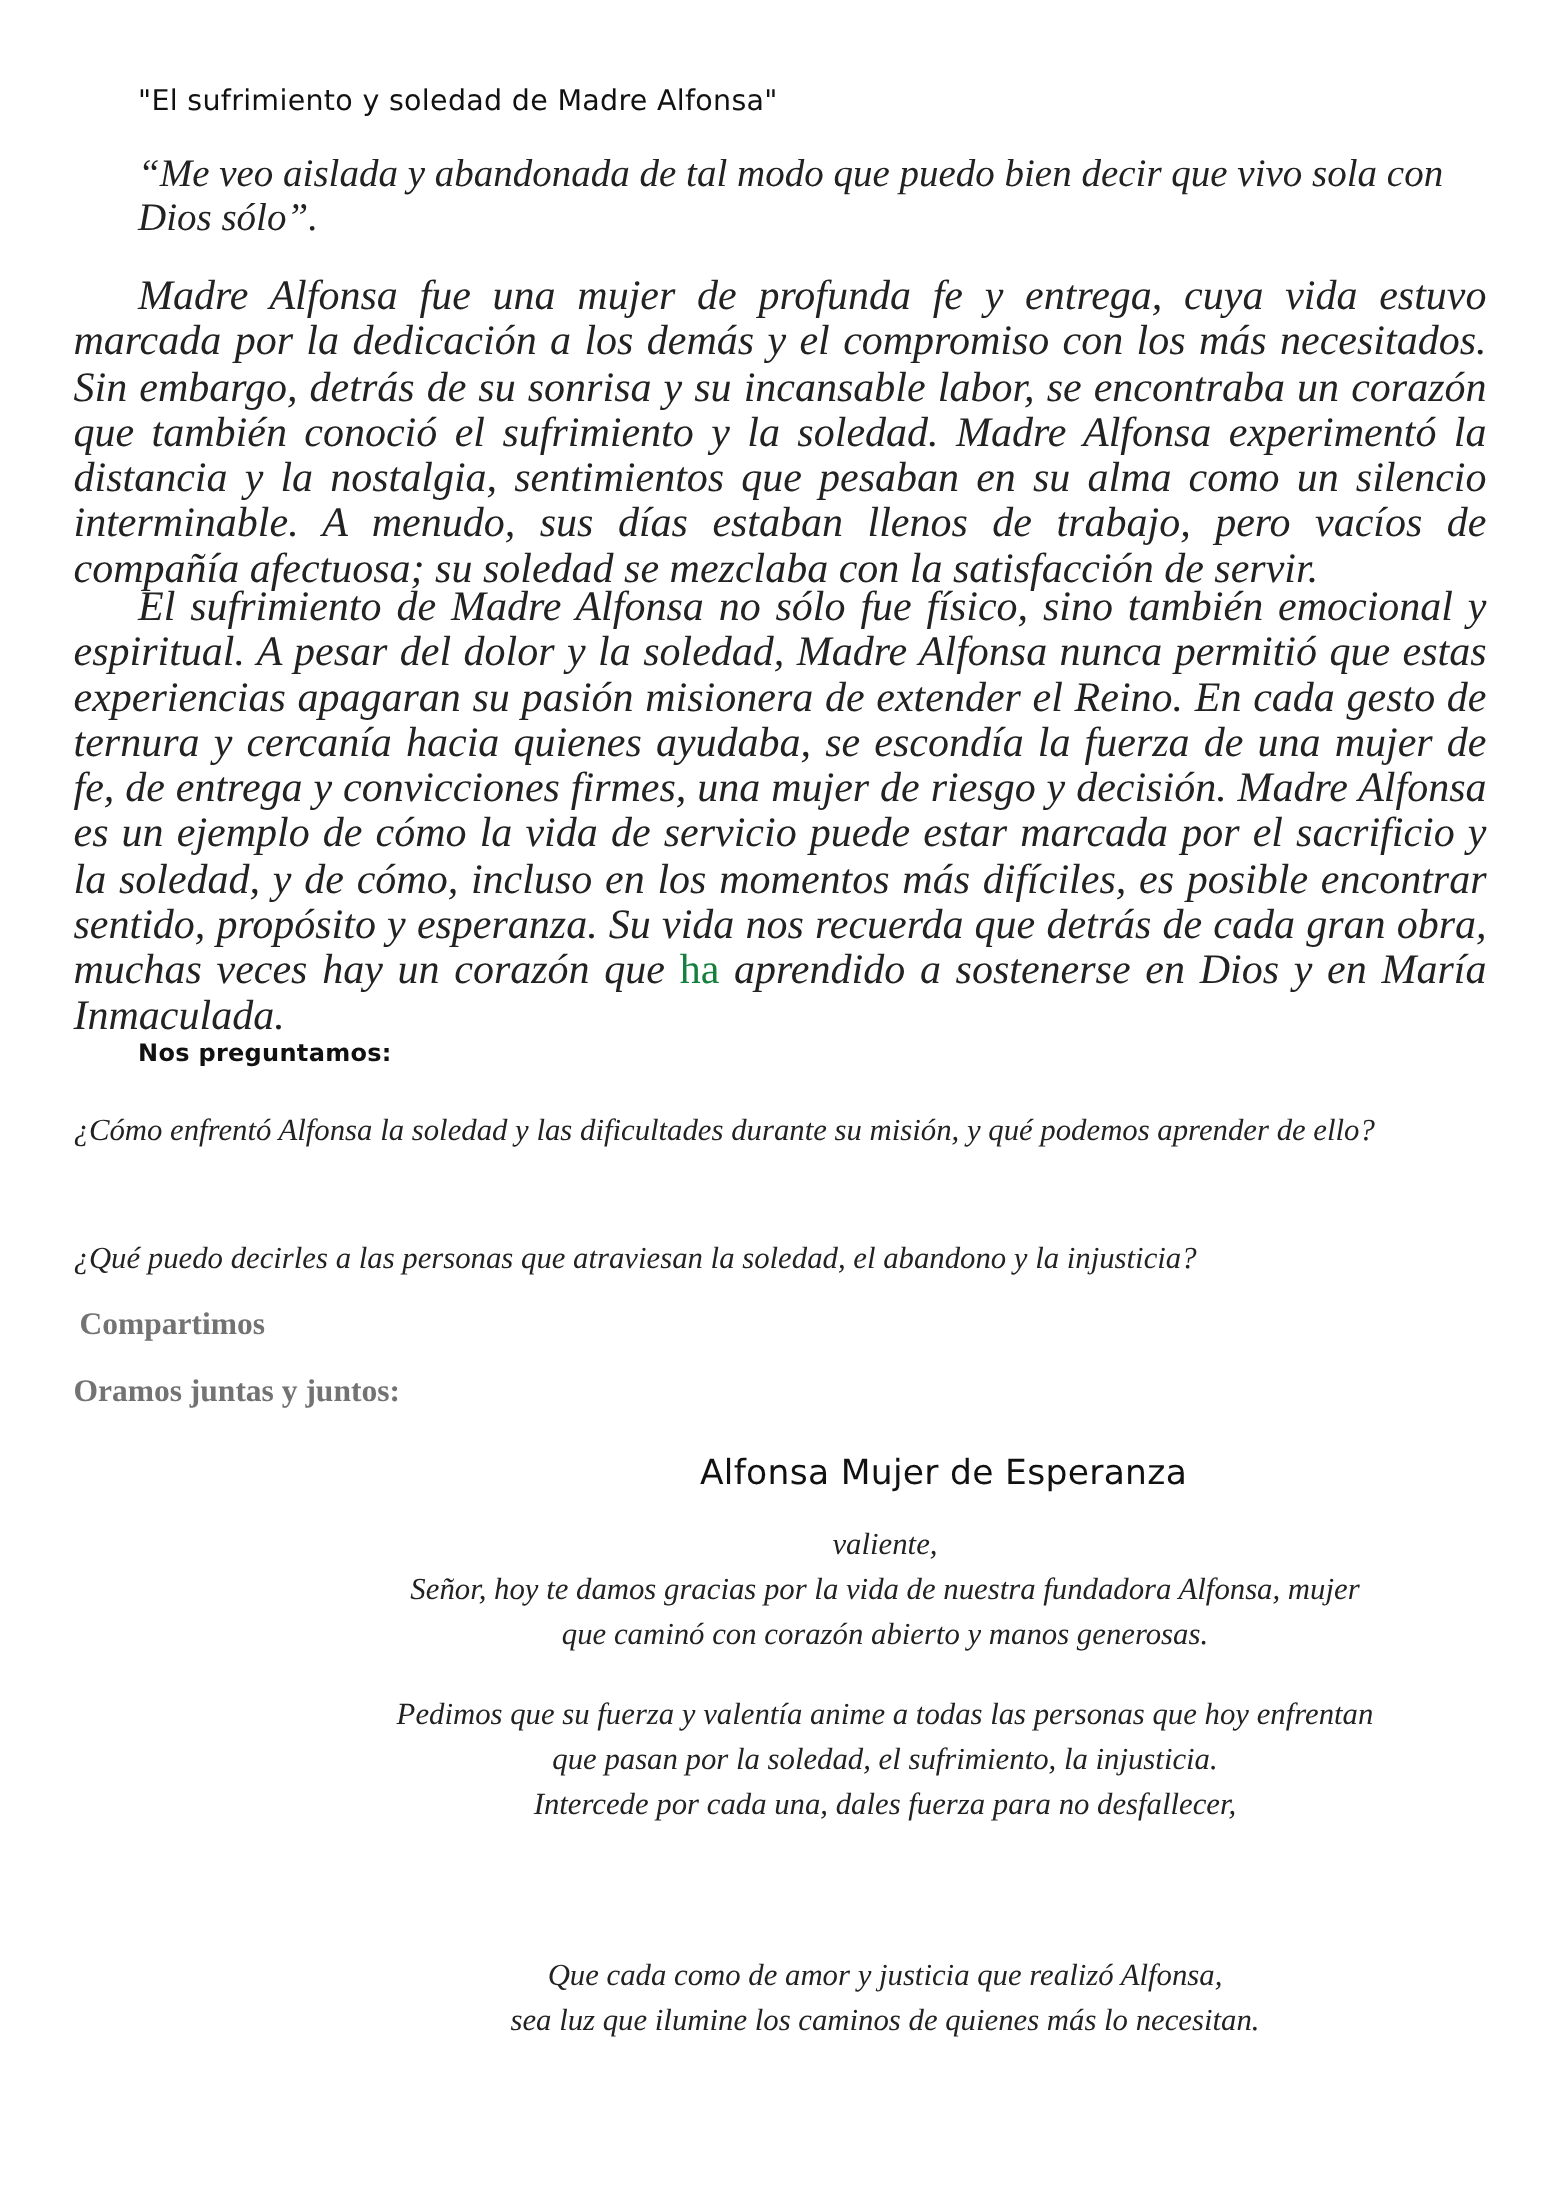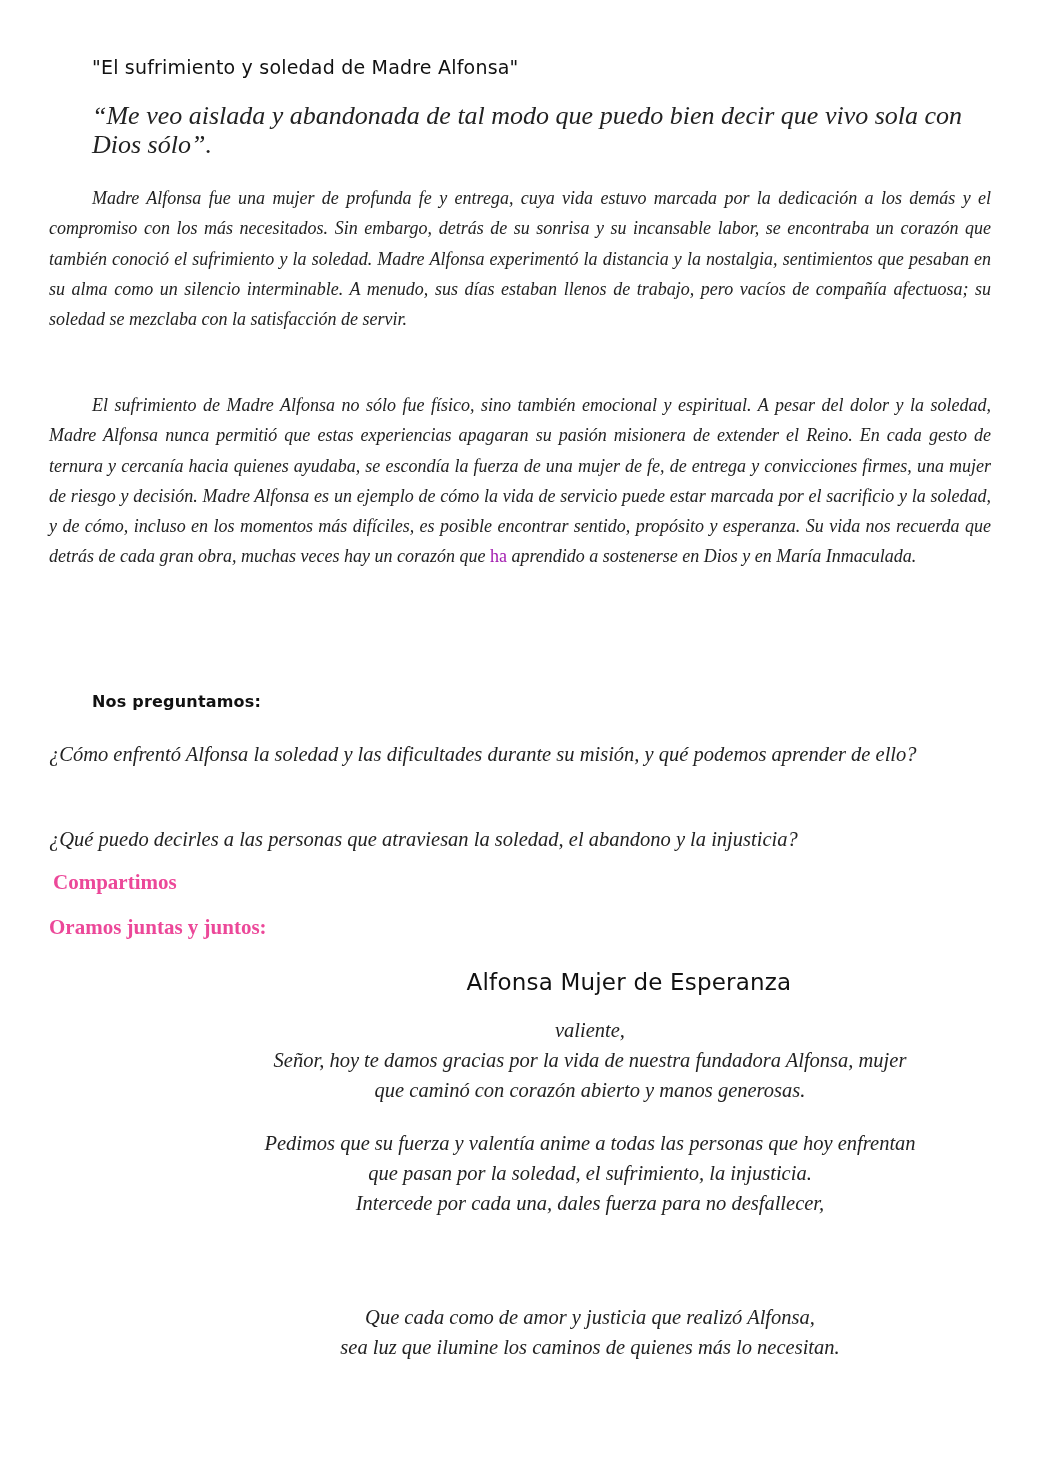--- a/index.html
+++ b/index.html
@@ -1,28 +1,28 @@
 <!DOCTYPE html>
 <html><head>
 <meta charset="utf-8">
 <style>
   html, body { margin: 0; padding: 0; background: #ffffff; }
   body { width: 1038px; height: 1466px; position: relative; overflow: hidden; color: #1a1a1a; }
   .page { position: absolute; left: 0; top: 0; width: 1038px; height: 1466px; }
   .hand { font-family: "DejaVu Sans", sans-serif; font-weight: normal; letter-spacing: 0.2px; color: #111; }
   .serif-i { font-family: "Liberation Serif", serif; font-style: italic; color: #222; }
-  .serif-b { font-family: "Liberation Serif", serif; font-weight: normal; color: #ec4899; }
+  .serif-b { font-family: "Liberation Serif", serif; font-weight: normal; color: #737373; }
 
   .title { position: absolute; left: 92px; top: 56px; font-size: 19px; }
   .quote { position: absolute; left: 92px; top: 101px; width: 900px; font-size: 26px; line-height: 29px; }
 
-  .para { position: absolute; left: 49px; width: 942px; font-size: 18px; line-height: 30.3px; text-align: justify; text-indent: 43px; }
+  .para { position: absolute; left: 49px; width: 942px; font-size: 28px; line-height: 30.3px; text-align: justify; text-indent: 43px; }
   .p1 { top: 183px; }
   .p2 { top: 390px; }
-  .para .up { font-style: normal; color: #a21caf; }
+  .para .up { font-style: normal; color: #15803d; }
 
   .ask { position: absolute; left: 92px; top: 692px; font-size: 16px; font-weight: bold; }
   .q { position: absolute; left: 49px; width: 960px; font-size: 20.5px; line-height: 29px; }
   .q1 { top: 740px; }
   .q2 { top: 825px; }
 
   .share { position: absolute; left: 53px; top: 870px; font-size: 21px; font-weight: bold; }
   .pray { position: absolute; left: 49px; top: 915px; font-size: 21px; font-weight: bold; }
 
   .ptitle { position: absolute; left: 0; width: 1038px; top: 969px; text-align: center; font-size: 23px; padding-left: 140px; box-sizing: border-box; margin-left: 40px; }

